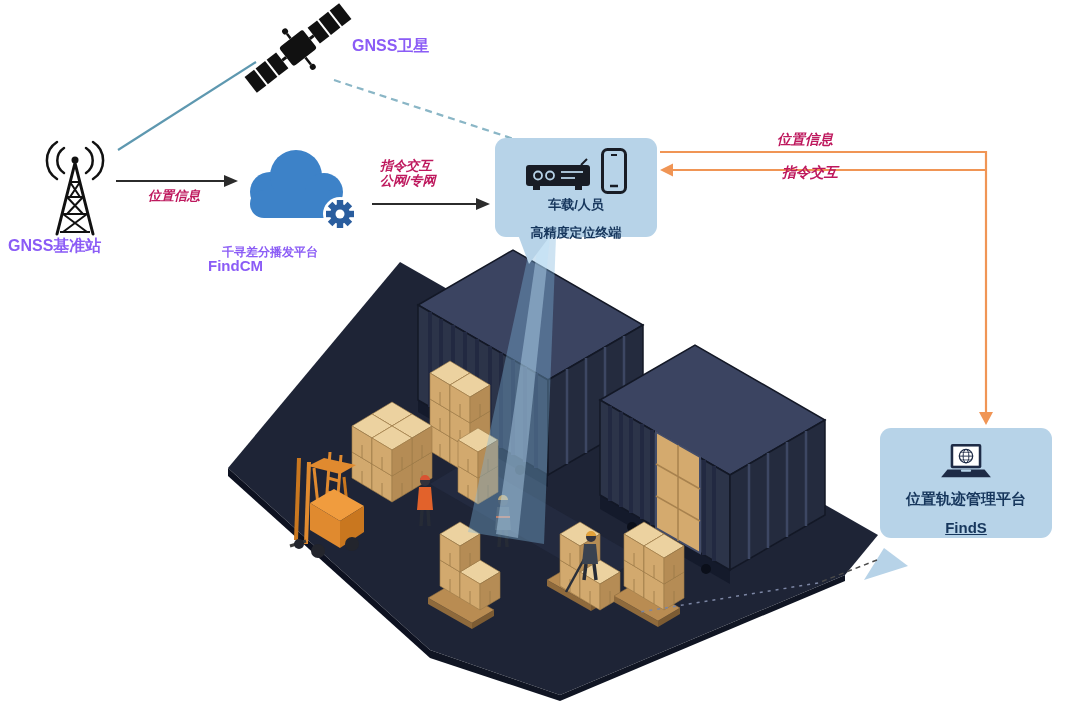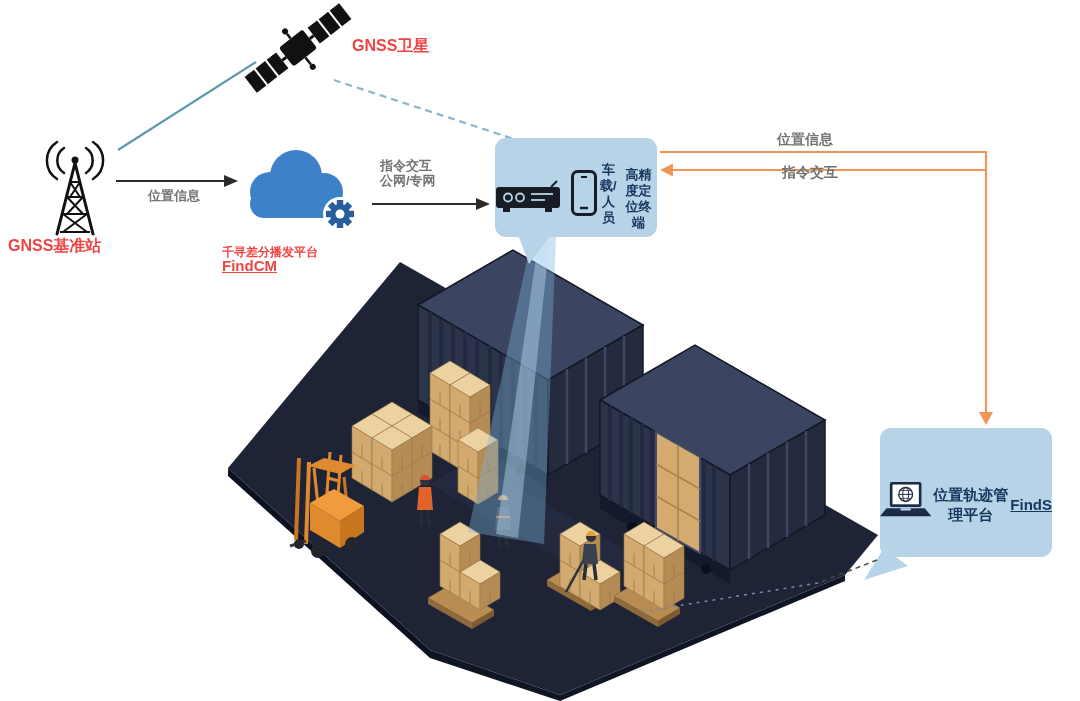--- a/index.html
+++ b/index.html
@@ -1,38 +1,38 @@
 <!DOCTYPE html>
 <html><head>
 <meta charset="utf-8">
 <style>
   html,body{margin:0;padding:0;background:#ffffff;}
   #stage{
     position:relative;width:1080px;height:701px;background:#ffffff;overflow:hidden;
     font-family:"Liberation Sans","DejaVu Sans",sans-serif;
   }
   #scene-svg{position:absolute;left:0;top:0;width:1080px;height:701px;}
-  .lbl{position:absolute;color:#ef4444;font-weight:700;white-space:nowrap;}
+  .lbl{position:absolute;color:#8b5cf6;font-weight:700;white-space:nowrap;}
   .lbl.center{text-align:left;white-space:normal;}
-  .edge-lbl{position:absolute;color:#737373;font-weight:600;font-size:13px;white-space:nowrap;}
+  .edge-lbl{position:absolute;color:#be185d;font-weight:600;font-size:13px;white-space:nowrap;font-style:italic;}
   .card{
     position:absolute;background:#b7d3e8;border-radius:11px;
-    display:flex;flex-direction:row;align-items:center;
+    display:flex;flex-direction:column;align-items:center;
   }
   .card .icons{display:flex;align-items:flex-end;gap:10px;}
   .card .card-text{color:#16365c;font-weight:700;text-align:center;}
   #terminal-card{left:495px;top:138px;width:162px;height:99px;padding-top:10px;box-sizing:border-box;}
   #terminal-card .card-text{font-size:13px;line-height:16px;margin-top:3px;}
-  #plat-card{left:880px;top:428px;width:172px;height:129px;padding-top:16px;box-sizing:border-box;}
+  #plat-card{left:880px;top:428px;width:172px;height:110px;padding-top:16px;box-sizing:border-box;}
   #plat-card .card-text{font-size:15px;line-height:20px;margin-top:8px;}
   #plat-card .product{text-decoration:underline;margin-top:9px;}
   #satellite-label{left:352px;top:36px;font-size:16px;}
   #base-label{left:8px;top:236px;width:122px;font-size:16px;}
   #cloud-name{left:222px;top:244px;width:156px;font-size:12px;}
-  #cloud-product{left:222px;top:257px;width:156px;font-size:15px;text-decoration:underline;}
+  #cloud-product{left:208px;top:257px;width:156px;font-size:15px;}
   #raw-label{left:116px;top:187px;width:116px;text-align:center;}
   #corr1-label{left:380px;top:157px;}
   #corr2-label{left:380px;top:172px;}
   #pos-label{left:755px;top:131px;width:100px;text-align:center;font-size:14px;}
   #cmd-label{left:760px;top:164px;width:100px;text-align:center;font-size:14px;}
 </style>
 </head>
 <body>
 
 <div id="stage">

